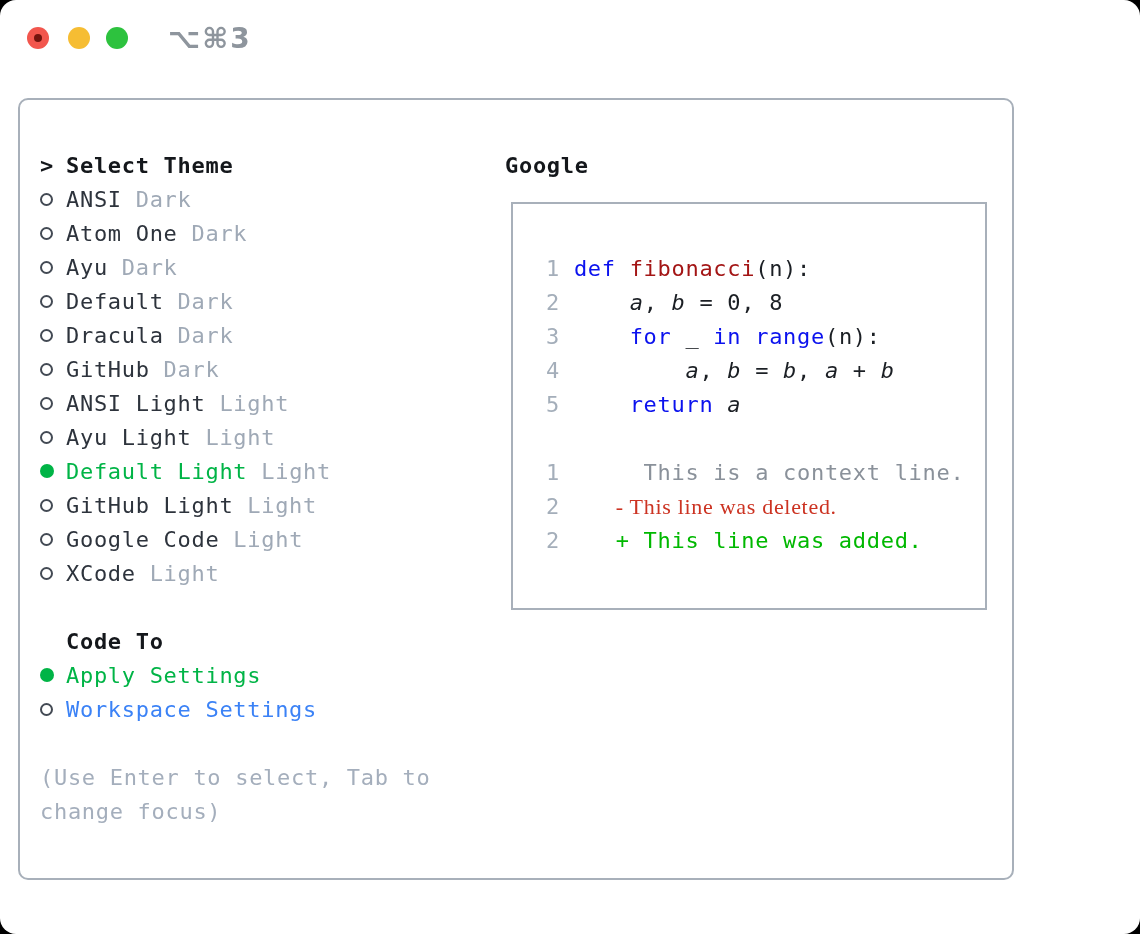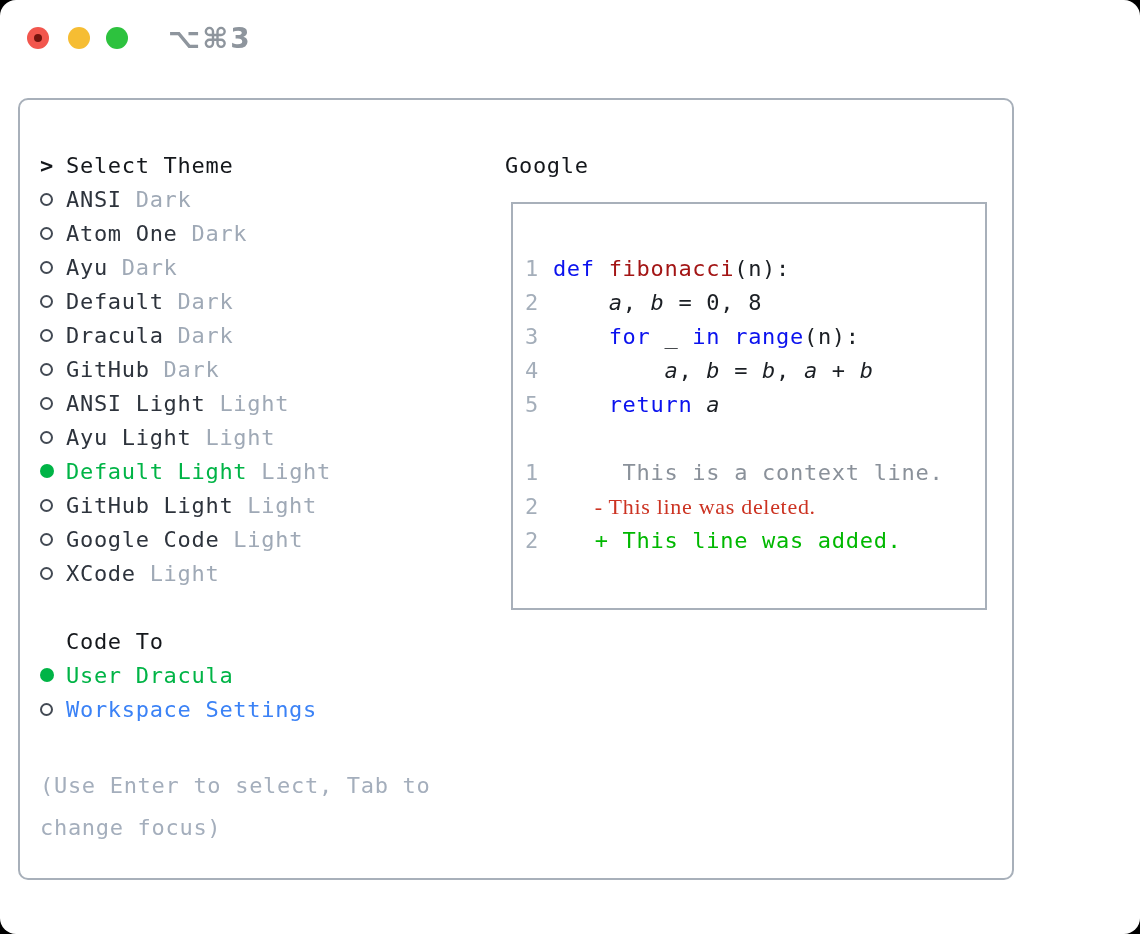--- a/index.html
+++ b/index.html
@@ -25,38 +25,38 @@
   }
   
   .panel{
     position:absolute;left:18px;top:98px;width:996px;height:782px;
     border:2px solid #a8b0ba;border-radius:10px;box-sizing:border-box;
     background:#fff;
   }
   .row{height:34px;display:flex;align-items:center;white-space:pre;
        font-size:22px;letter-spacing:0.7px;color:#2d333c;}
   .row.blank{height:34px;}
-  .header-text{font-weight:normal;color:#14171b;}
+  .header-text{font-weight:bold;color:#14171b;}
   .left-col{position:absolute;left:20px;top:48px;width:450px;}
   .marker-col{width:26px;display:inline-flex;align-items:center;flex:0 0 26px;}
   .prompt{font-weight:bold;color:#14171b;}
   .radio{width:13px;height:13px;border-radius:50%;border:2px solid #434a54;box-sizing:border-box;}
   .radio.on{border:none;background:#00b446;width:14px;height:14px;}
   .theme-name{color:#2d333c;}
   .theme-name.selected{color:#00b446;}
   .variant{color:#9fa9b6;}
   .apply-label{color:#3b82f6;}
   .apply-label.selected{color:#00b446;}
-  .hint{color:#a4aebc;margin-top:8px;}
+  .hint{color:#a4aebc;}
   
   .preview-head{position:absolute;left:485px;top:48px;}
   .preview-box{
     position:absolute;left:491px;top:102px;width:476px;height:408px;
     border:2px solid #a8b0ba;box-sizing:border-box;background:#fff;
-    padding:48px 0 0 12px;overflow:hidden;
+    padding:48px 0 0 33px;overflow:hidden;
   }
   .cl{height:34px;line-height:34px;white-space:pre;font-size:22px;letter-spacing:0.7px;color:#1b1f24;}
   .lnum{color:#a4aeba;}
   .tok-kw{color:#0b12ee;}
   .tok-fn{color:#a31515;}
   .tok-var{font-style:italic;}
   .diff-context{color:#8a919a;}
   .diff-deleted{color:#cc3322;font-family:Liberation Serif, serif;}
   .diff-added{color:#00b800;}
 </style>
@@ -94,21 +94,21 @@
           <div class="row"><span class="marker-col"><span class="radio"></span></span><span class="theme-name">GitHub Light</span><span class="variant"> Light</span></div>
           <div class="row"><span class="marker-col"><span class="radio"></span></span><span class="theme-name">Google Code</span><span class="variant"> Light</span></div>
           <div class="row"><span class="marker-col"><span class="radio"></span></span><span class="theme-name">XCode</span><span class="variant"> Light</span></div>
         </div>
       <div class="row blank"></div>
       <div class="row">
         <span class="marker-col"></span>
         <span class="header-text">Code To</span>
       </div>
       <div id="apply-list">
-          <div class="row"><span class="marker-col"><span class="radio on"></span></span><span class="apply-label selected">User Dracula</span></div>
+          <div class="row"><span class="marker-col"><span class="radio on"></span></span><span class="apply-label selected">Apply Settings</span></div>
           <div class="row"><span class="marker-col"><span class="radio"></span></span><span class="apply-label">Workspace Settings</span></div>
         </div>
       <div class="row blank"></div>
       <div id="hints">
           <div class="row hint">(Use Enter to select, Tab to</div>
           <div class="row hint">change focus)</div>
         </div>
     </div>
 
     <div class="row preview-head">

